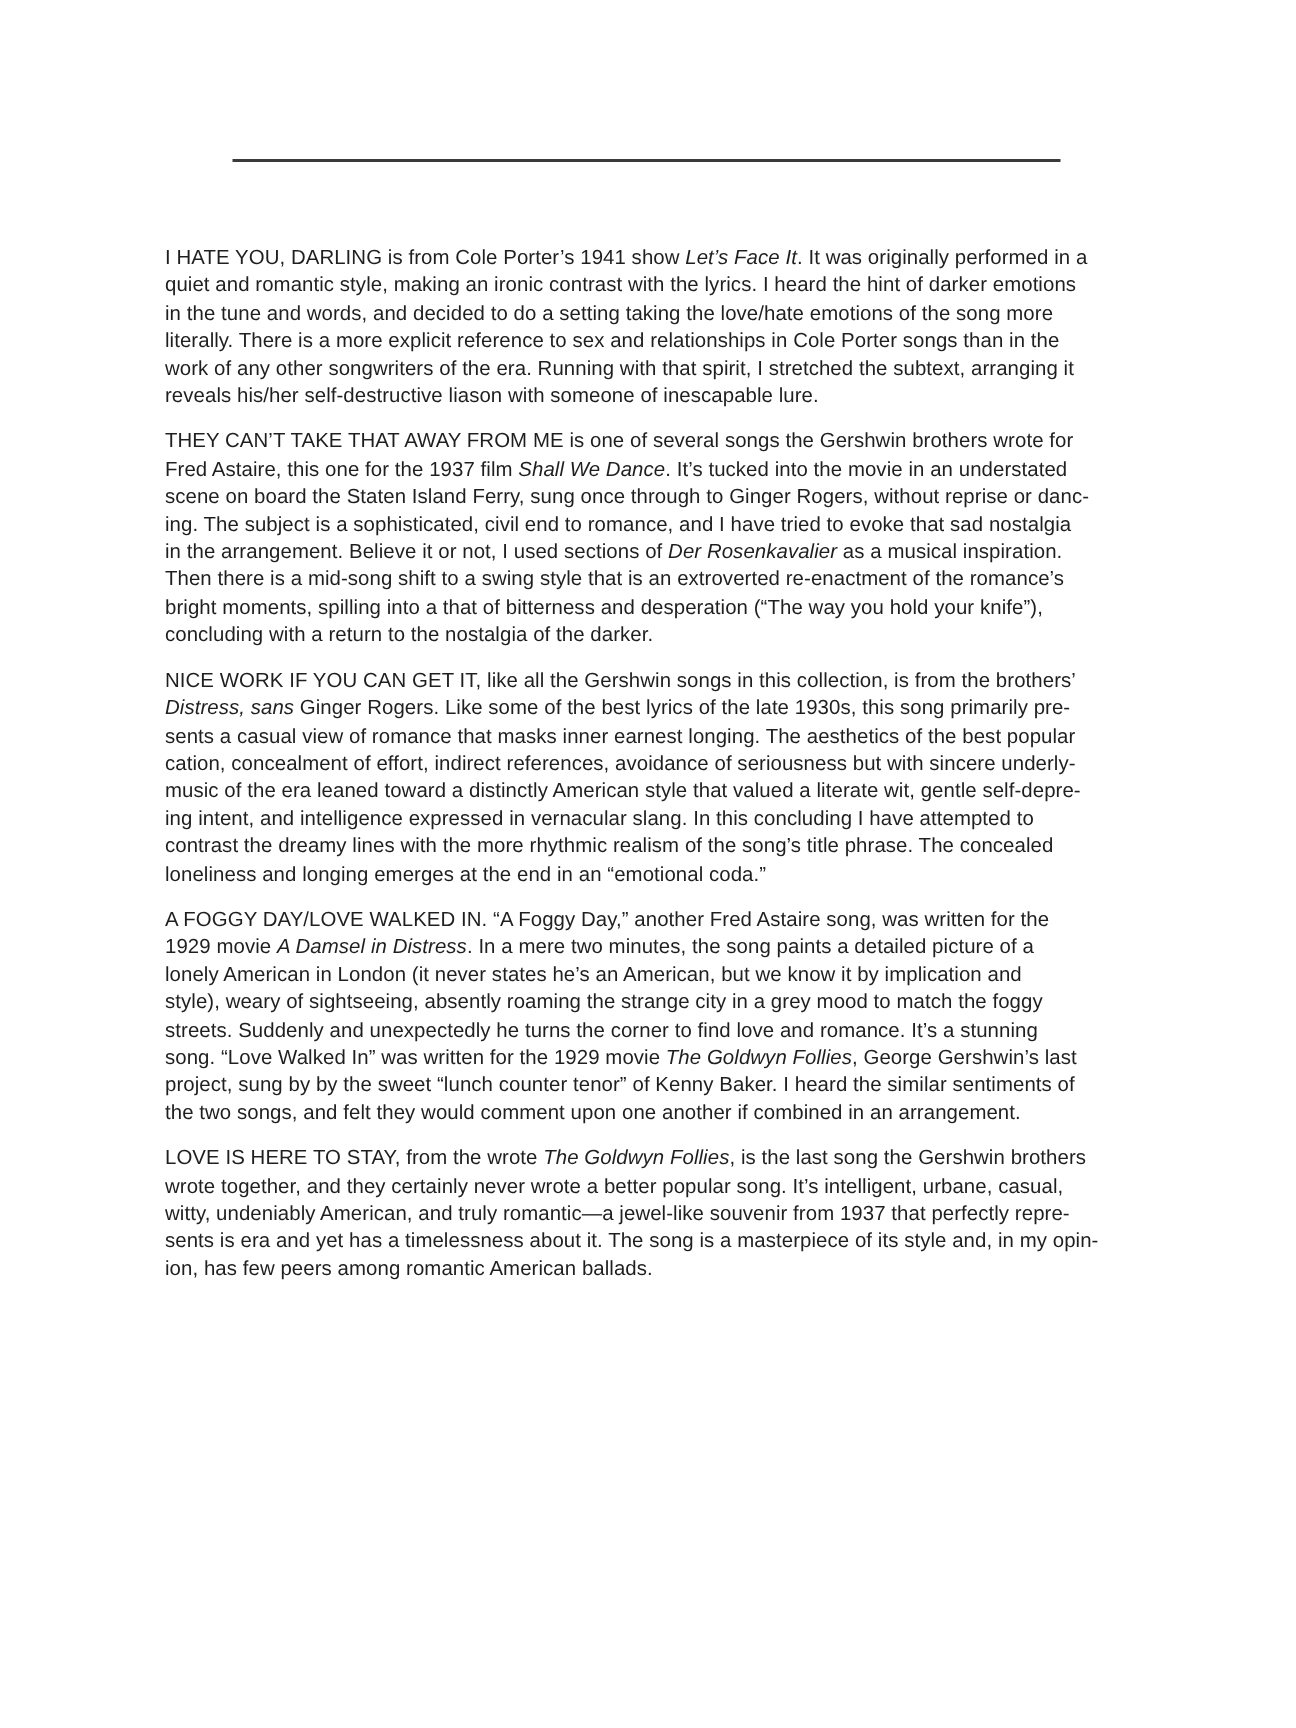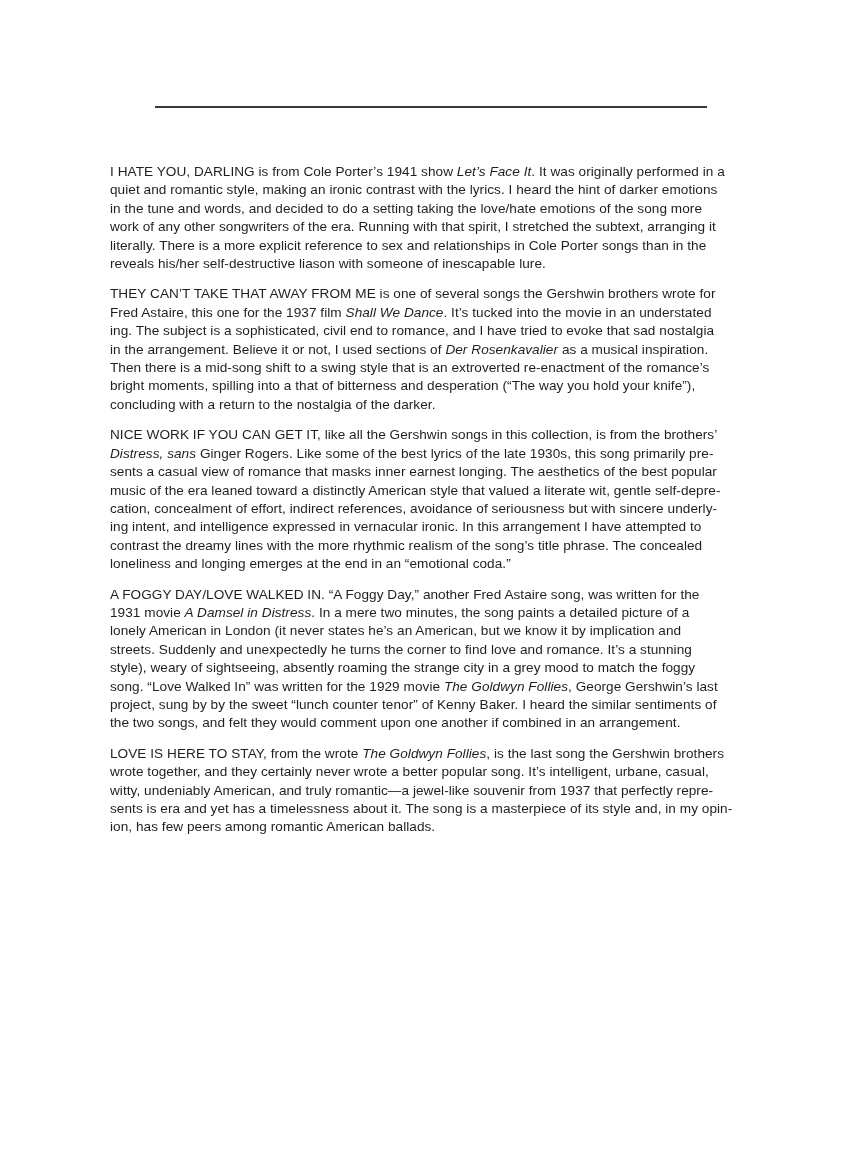--- a/index.html
+++ b/index.html
@@ -48,49 +48,50 @@
 </head>
 <body>
 
 <div class="page">
   <div class="title-rule"></div>
   <div class="liner-notes">
       <p>
         <span class="line"><span>I HATE YOU, DARLING is from Cole Porter’s 1941 show </span><em>Let’s Face It</em><span>. It was originally performed in a</span></span>
         <span class="line"><span>quiet and romantic style, making an ironic contrast with the lyrics. I heard the hint of darker emotions</span></span>
         <span class="line"><span>in the tune and words, and decided to do a setting taking the love/hate emotions of the song more</span></span>
+        <span class="line"><span>literally. There is a more explicit reference to sex and relationships in Cole Porter songs than in the</span></span>
         <span class="line"><span>work of any other songwriters of the era. Running with that spirit, I stretched the subtext, arranging it</span></span>
-        <span class="line"><span>literally. There is a more explicit reference to sex and relationships in Cole Porter songs than in the</span></span>
         <span class="line"><span>reveals his/her self-destructive liason with someone of inescapable lure.</span></span>
       </p>
       <p>
         <span class="line"><span>THEY CAN’T TAKE THAT AWAY FROM ME is one of several songs the Gershwin brothers wrote for</span></span>
         <span class="line"><span>Fred Astaire, this one for the 1937 film </span><em>Shall We Dance</em><span>. It’s tucked into the movie in an understated</span></span>
+        <span class="line"><span>scene on board the Staten Island Ferry, sung once through to Ginger Rogers, without reprise or danc-</span></span>
         <span class="line"><span>ing. The subject is a sophisticated, civil end to romance, and I have tried to evoke that sad nostalgia</span></span>
         <span class="line"><span>in the arrangement. Believe it or not, I used sections of </span><em>Der Rosenkavalier</em><span> as a musical inspiration.</span></span>
         <span class="line"><span>Then there is a mid-song shift to a swing style that is an extroverted re-enactment of the romance’s</span></span>
         <span class="line"><span>bright moments, spilling into a that of bitterness and desperation (“The way you hold your knife”),</span></span>
         <span class="line"><span>concluding with a return to the nostalgia of the darker.</span></span>
       </p>
       <p>
         <span class="line"><span>NICE WORK IF YOU CAN GET IT, like all the Gershwin songs in this collection, is from the brothers’</span></span>
         <span class="line"><em>Distress, sans</em><span> Ginger Rogers. Like some of the best lyrics of the late 1930s, this song primarily pre-</span></span>
         <span class="line"><span>sents a casual view of romance that masks inner earnest longing. The aesthetics of the best popular</span></span>
+        <span class="line"><span>cation, concealment of effort, indirect references, avoidance of seriousness but with sincere underly-</span></span>
         <span class="line"><span>music of the era leaned toward a distinctly American style that valued a literate wit, gentle self-depre-</span></span>
-        <span class="line"><span>cation, concealment of effort, indirect references, avoidance of seriousness but with sincere underly-</span></span>
-        <span class="line"><span>ing intent, and intelligence expressed in vernacular ironic. In this arrangement I have attempted to</span></span>
+        <span class="line"><span>ing intent, and intelligence expressed in vernacular slang. In this concluding I have attempted to</span></span>
         <span class="line"><span>contrast the dreamy lines with the more rhythmic realism of the song’s title phrase. The concealed</span></span>
         <span class="line"><span>loneliness and longing emerges at the end in an “emotional coda.”</span></span>
       </p>
       <p>
         <span class="line"><span>A FOGGY DAY/LOVE WALKED IN. “A Foggy Day,” another Fred Astaire song, was written for the</span></span>
-        <span class="line"><span>1931 movie </span><em>A Damsel in Distress</em><span>. In a mere two minutes, the song paints a detailed picture of a</span></span>
+        <span class="line"><span>1929 movie </span><em>A Damsel in Distress</em><span>. In a mere two minutes, the song paints a detailed picture of a</span></span>
         <span class="line"><span>lonely American in London (it never states he’s an American, but we know it by implication and</span></span>
+        <span class="line"><span>style), weary of sightseeing, absently roaming the strange city in a grey mood to match the foggy</span></span>
         <span class="line"><span>streets. Suddenly and unexpectedly he turns the corner to find love and romance. It’s a stunning</span></span>
-        <span class="line"><span>style), weary of sightseeing, absently roaming the strange city in a grey mood to match the foggy</span></span>
         <span class="line"><span>song. “Love Walked In” was written for the 1929 movie </span><em>The Goldwyn Follies</em><span>, George Gershwin’s last</span></span>
         <span class="line"><span>project, sung by by the sweet “lunch counter tenor” of Kenny Baker. I heard the similar sentiments of</span></span>
         <span class="line"><span>the two songs, and felt they would comment upon one another if combined in an arrangement.</span></span>
       </p>
       <p>
         <span class="line"><span>LOVE IS HERE TO STAY, from the wrote </span><em>The Goldwyn Follies</em><span>, is the last song the Gershwin brothers</span></span>
         <span class="line"><span>wrote together, and they certainly never wrote a better popular song. It’s intelligent, urbane, casual,</span></span>
         <span class="line"><span>witty, undeniably American, and truly romantic—a jewel-like souvenir from 1937 that perfectly repre-</span></span>
         <span class="line"><span>sents is era and yet has a timelessness about it. The song is a masterpiece of its style and, in my opin-</span></span>
         <span class="line"><span>ion, has few peers among romantic American ballads.</span></span>

